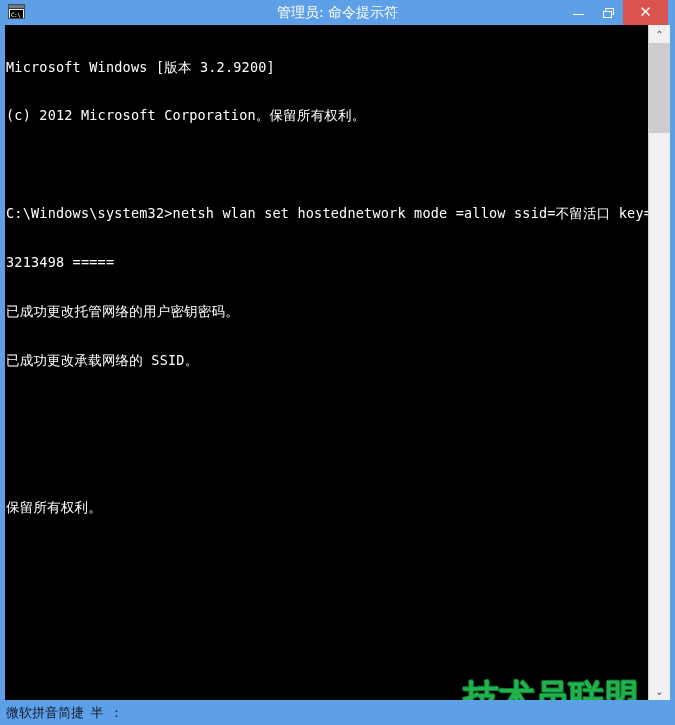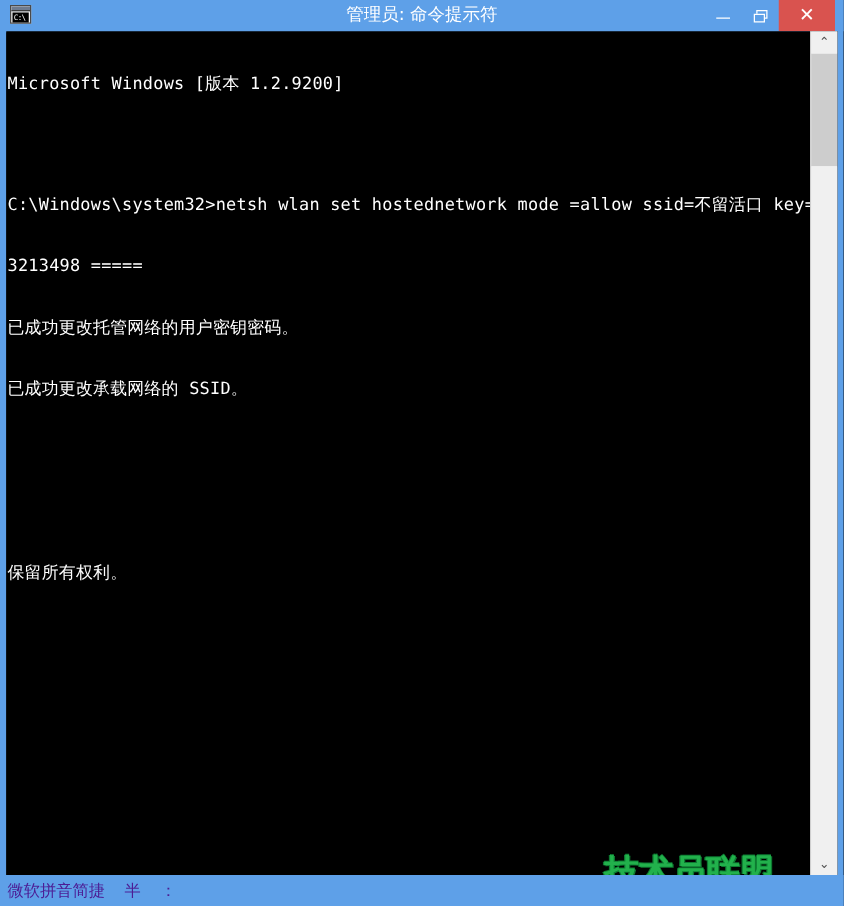--- a/index.html
+++ b/index.html
@@ -174,21 +174,21 @@
     position: absolute;
     left: 448px;
     top: 655px;
     width: 196px;
     pointer-events: none;
     text-align: center;
   }
   #wm-cn {
     font-family: "DejaVu Sans", sans-serif;
     font-weight: bold;
-    font-size: 28px;
+    font-size: 36px;
     line-height: 36px;
     color: #22b14c;
     letter-spacing: -1px;
     text-shadow:
       1px 1px 0 #0d7a31,
       -1px 0 0 #0d7a31,
       0 -1px 0 #0d7a31;
   }
 
   
@@ -196,22 +196,22 @@
     position: absolute;
     left: 0;
     bottom: 0;
     width: 675px;
     height: 25px;
     background: #5ea0e8;
     display: flex;
     align-items: center;
   }
   #ime-label {
-    color: #4c1d95;
-    font-family: Liberation Mono, monospace;
+    color: #0f172a;
+    font-family: Liberation Serif, serif;
     font-size: 13px;
     padding-left: 6px;
     white-space: pre;
   }
 </style>
 </head>
 <body>
 
 <div id="window">
 
@@ -232,21 +232,22 @@
       </div>
     </div>
     <div class="win-btn" id="btn-close">
       <span class="glyph-close">✕</span>
     </div>
   </div>
 
   <div id="client">
 
     <div id="console">
-      <div class="ln">Microsoft Windows [版本 1.2.9200]</div>
+      <div class="ln">Microsoft Windows [版本 3.2.9200]</div>
+      <div class="ln">(c) 2012 Microsoft Corporation。保留所有权利。</div>
       <div class="ln"></div>
       <div class="ln">C:\Windows\system32&gt;netsh wlan set hostednetwork mode =allow ssid=不留活口 key=1</div>
       <div class="ln">3213498 =====</div>
       <div class="ln">已成功更改托管网络的用户密钥密码。</div>
       <div class="ln">已成功更改承载网络的 SSID。</div>
       <div class="ln"></div>
       <div class="ln"></div>
       <div class="ln">保留所有权利。</div>
       <div class="ln"></div>
       <div class="ln"></div>

